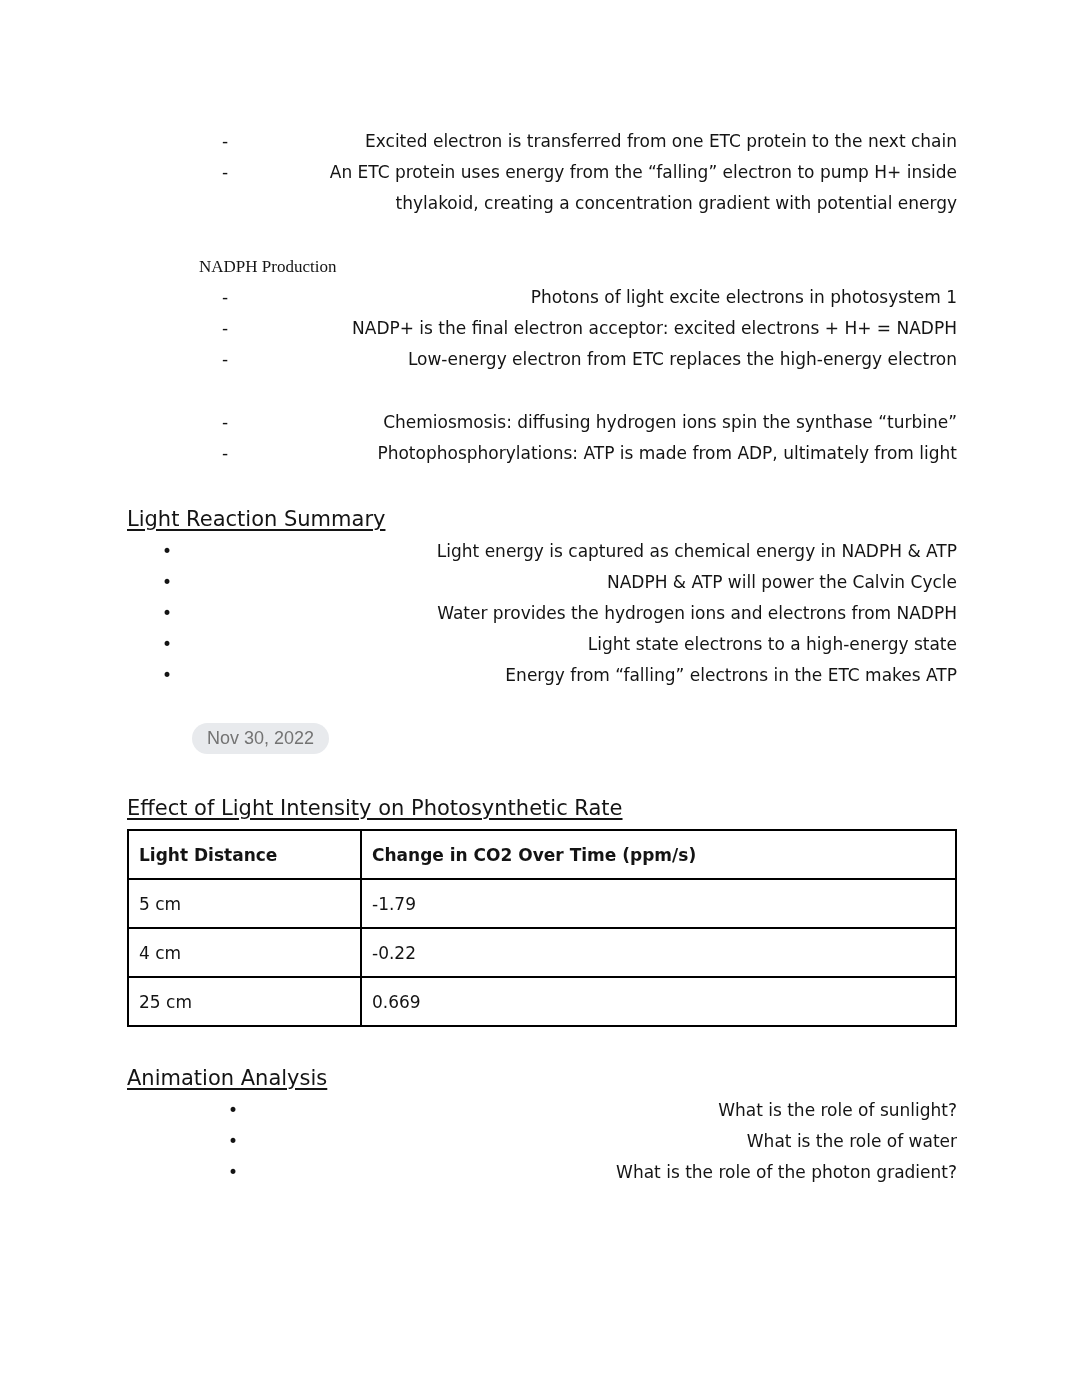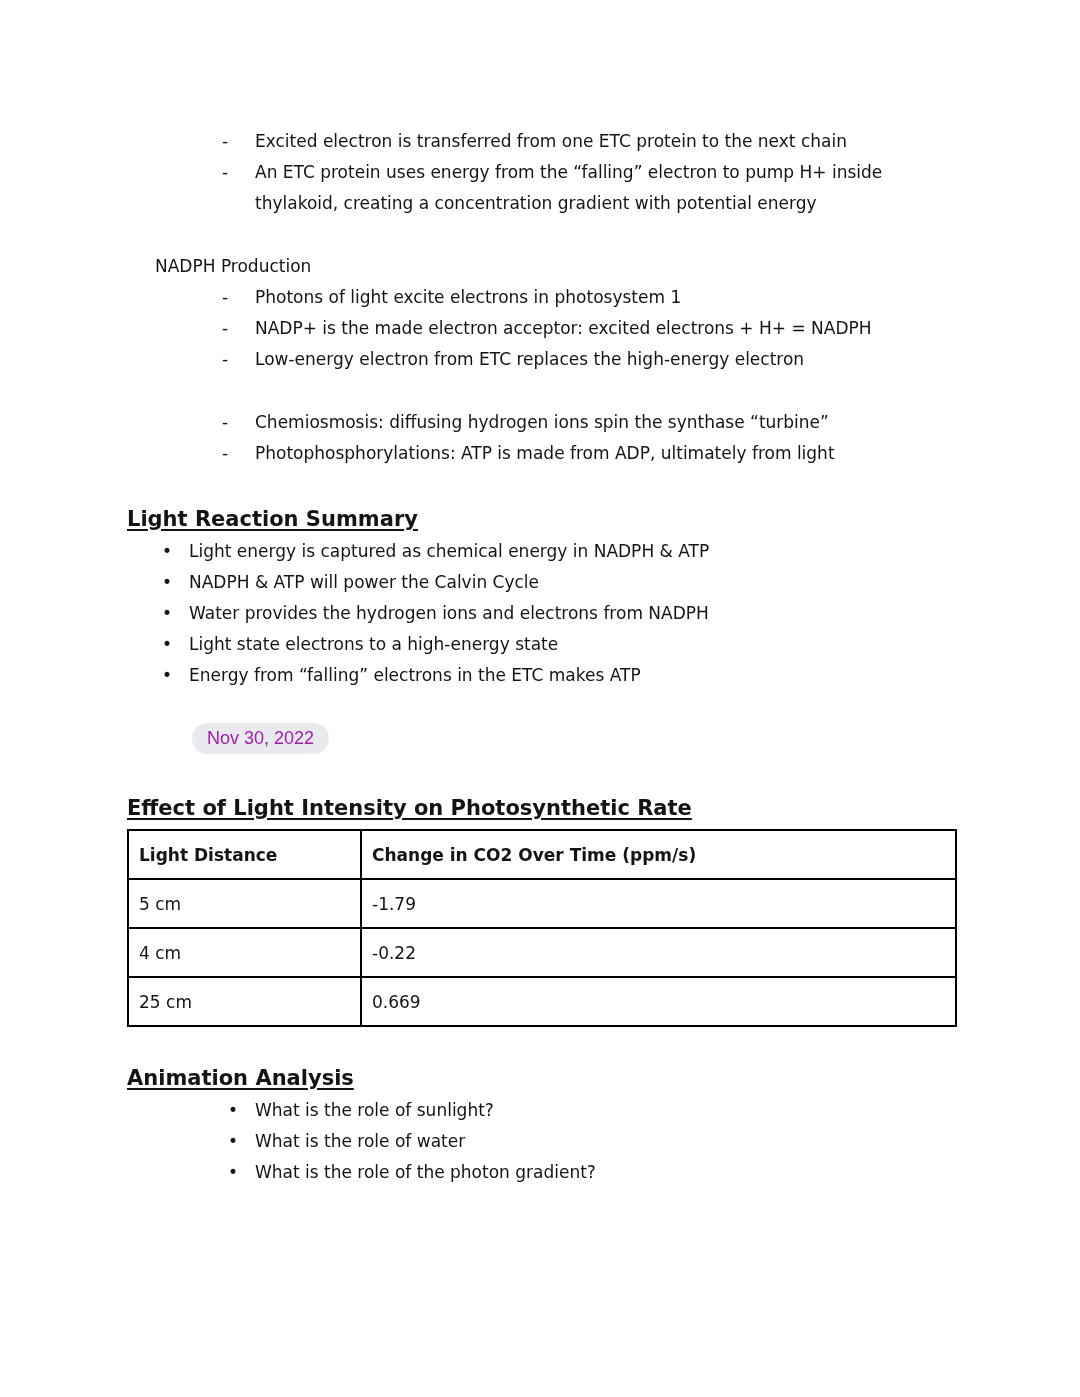--- a/index.html
+++ b/index.html
@@ -12,57 +12,57 @@
     font-family: "DejaVu Sans", sans-serif;
     font-size: 17px;
     line-height: 31px;
     color: #141414;
   }
   .content { padding: 126px 123px 0 127px; }
 
   
   .h1 {
     font-size: 21px;
-    font-weight: bold;
+    font-weight: normal;
     line-height: 34px;
     text-decoration: underline;
     text-decoration-thickness: 2px;
     text-underline-offset: 3px;
   }
-  .subhead { margin-left: 28px; } 
+  .subhead { margin-left: 72px; font-family: Liberation Serif, serif; } 
 
   
   .dash-list { margin-left: 95px; }      
   .bullets-l1 { margin-left: 35px; }     
   .bullets-l2 { margin-left: 101px; }    
   .li { display: flex; align-items: flex-start; }
   .marker-dash { flex: 0 0 33px; }
   .marker-bullet { flex: 0 0 27px; }
-  .li-text { flex: 1 1 auto; min-width: 0; }
+  .li-text { flex: 1 1 auto; min-width: 0; text-align: right; }
 
   
   .mt-nadph { margin-top: 32px; }
   .mt-atp { margin-top: 32px; }
   .mt-summary { margin-top: 33px; }
   .mt-chip { margin-top: 32px; }
   .mt-experiment { margin-top: 36px; }
   .mt-animation { margin-top: 34px; }
 
   
   .chip-row { height: 32px; }
   .date-chip {
     display: inline-block;
     margin-left: 65px; 
     background: #e8eaed;
     border-radius: 16px;
     padding: 0 15px;
     font-family: "Liberation Sans", sans-serif;
     font-size: 18px;
     line-height: 31px;
-    color: #a21caf;
+    color: #737373;
   }
 
   
   table.data {
     border-collapse: collapse;
     margin-top: 4px;
     width: 830px;
     table-layout: fixed;
   }
   table.data th, table.data td {
@@ -95,21 +95,21 @@
 
     <div class="mt-nadph">
       <div class="subhead">NADPH Production</div>
       <div class="dash-list">
         <div class="li">
           <span class="marker-dash">-</span>
           <span class="li-text">Photons of light excite electrons in photosystem 1</span>
         </div>
         <div class="li">
           <span class="marker-dash">-</span>
-          <span class="li-text">NADP+ is the made electron acceptor: excited electrons + H+ = NADPH</span>
+          <span class="li-text">NADP+ is the final electron acceptor: excited electrons + H+ = NADPH</span>
         </div>
         <div class="li">
           <span class="marker-dash">-</span>
           <span class="li-text">Low-energy electron from ETC replaces the high-energy electron</span>
         </div>
       </div>
     </div>
 
     <div class="mt-atp">
       <div class="dash-list">

